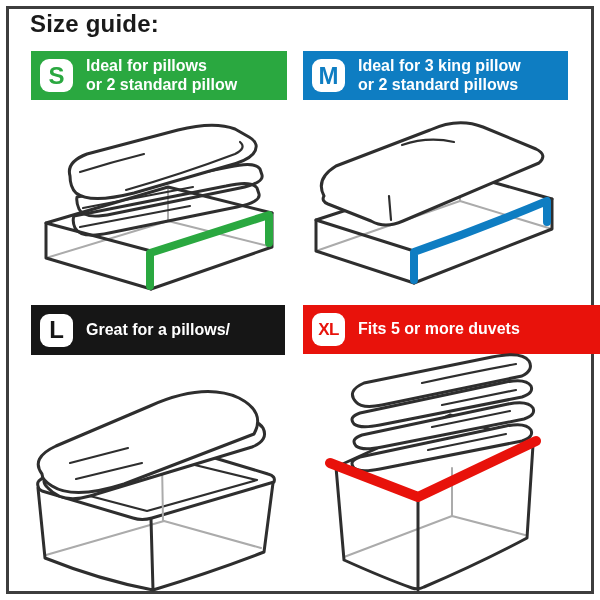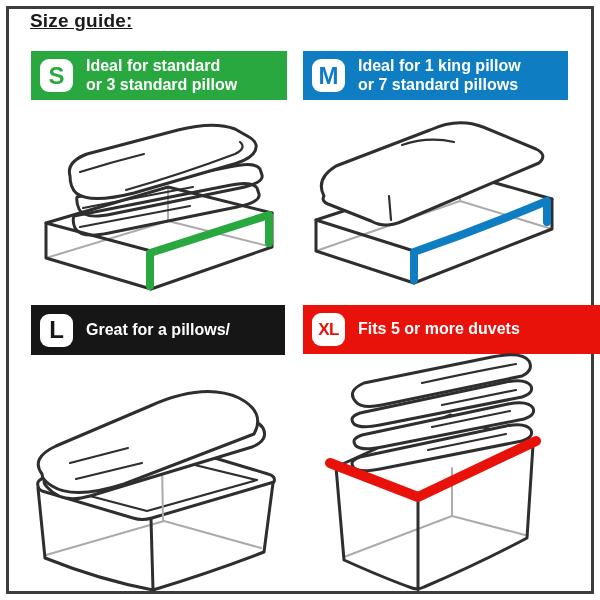--- a/index.html
+++ b/index.html
@@ -1,19 +1,19 @@
 <!DOCTYPE html>
 <html><head>
 <meta charset="utf-8">
 <style>
   html,body{margin:0;padding:0;background:#fff;}
   body{font-family:"Liberation Sans", sans-serif;}
   .canvas{position:relative;width:600px;height:600px;background:#fff;overflow:hidden;}
   .frame{position:absolute;left:6px;top:6px;right:6px;bottom:6px;border:3px solid #3d3d3d;}
-  .title{position:absolute;left:30px;top:10px;margin:0;font-size:19px;font-weight:bold;color:#1a1a1a;letter-spacing:.2px;text-decoration:underline;}
+  .title{position:absolute;left:30px;top:10px;margin:0;font-size:24px;font-weight:bold;color:#1a1a1a;letter-spacing:.2px;}
   .banner{position:absolute;height:49px;display:flex;align-items:center;padding-left:9px;gap:13px;box-sizing:border-box;}
   .banner-s{left:31px;top:51px;width:256px;}
   .banner-m{left:303px;top:51px;width:265px;}
   .banner-l{left:31px;top:305px;width:254px;height:50px;}
   .banner-xl{left:303px;top:305px;width:318px;}
   .badge{width:33px;height:33px;background:#fff;border-radius:9px;display:flex;align-items:center;justify-content:center;flex:0 0 auto;}
   .badge-letter{font-weight:bold;font-size:24px;line-height:1;}
   .banner-xl .badge-letter{font-size:17px;letter-spacing:-.5px;}
   .caption{margin:0;color:#fff;font-weight:bold;font-size:16px;line-height:1.18;}
   .caption span{display:block;white-space:nowrap;}
@@ -34,22 +34,22 @@
 
 <div class="canvas">
   <div class="frame"></div>
   <h1 class="title">Size guide:</h1>
 
   <header class="banner banner-s" style="background-color: rgb(42, 168, 64);">
     <span class="badge">
       <span class="badge-letter" style="color: rgb(42, 168, 64);">S</span>
     </span>
     <p class="caption">
-      <span>Ideal for standard</span>
-      <span>or 3 standard pillow</span>
+      <span>Ideal for pillows</span>
+      <span>or 2 standard pillow</span>
     </p>
   </header>
   <svg class="illus illus-s" width="260" height="195" viewBox="0 0 260 195">
     <g>
       <path class="ghost" d="M16,158 L138,121 L242,147 M138,87 L138,121"></path>
       <path class="ink" d="M16,123 L138,87 L242,113 L121,151 Z"></path>
       <path class="ink" d="M16,123 L16,158 L121,189 L121,151"></path>
       <path class="ink" d="M121,189 L242,147 L242,113"></path>
     </g>
     <g>
@@ -62,22 +62,22 @@
       <path class="ink-thin" d="M50,72 Q82,62 114,54"></path>
     </g>
     <path class="edge-highlight" d="M120,186 L120,153 L239,115 L239,143" stroke="#2aa840"></path>
   </svg>
 
   <header class="banner banner-m" style="background-color: rgb(14, 125, 194);">
     <span class="badge">
       <span class="badge-letter" style="color: rgb(14, 125, 194);">M</span>
     </span>
     <p class="caption">
-      <span>Ideal for 1 king pillow</span>
-      <span>or 7 standard pillows</span>
+      <span>Ideal for 3 king pillow</span>
+      <span>or 2 standard pillows</span>
     </p>
   </header>
   <svg class="illus illus-m" width="272" height="195" viewBox="0 0 272 195">
     <g>
       <path class="ghost" d="M14,151 L158,101 L250,129 M158,73 L158,101"></path>
       <path class="ink" d="M14,120 L158,73 L250,99 L112,151 Z"></path>
       <path class="ink" d="M14,120 L14,151 L112,183 L112,151"></path>
       <path class="ink" d="M112,183 L250,129 L250,99"></path>
     </g>
     <g>

